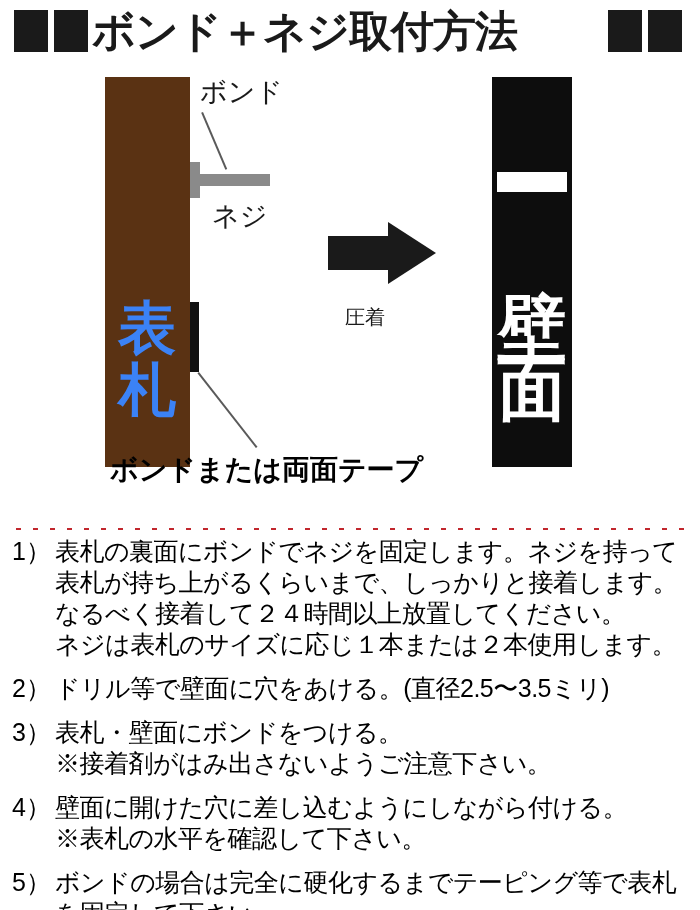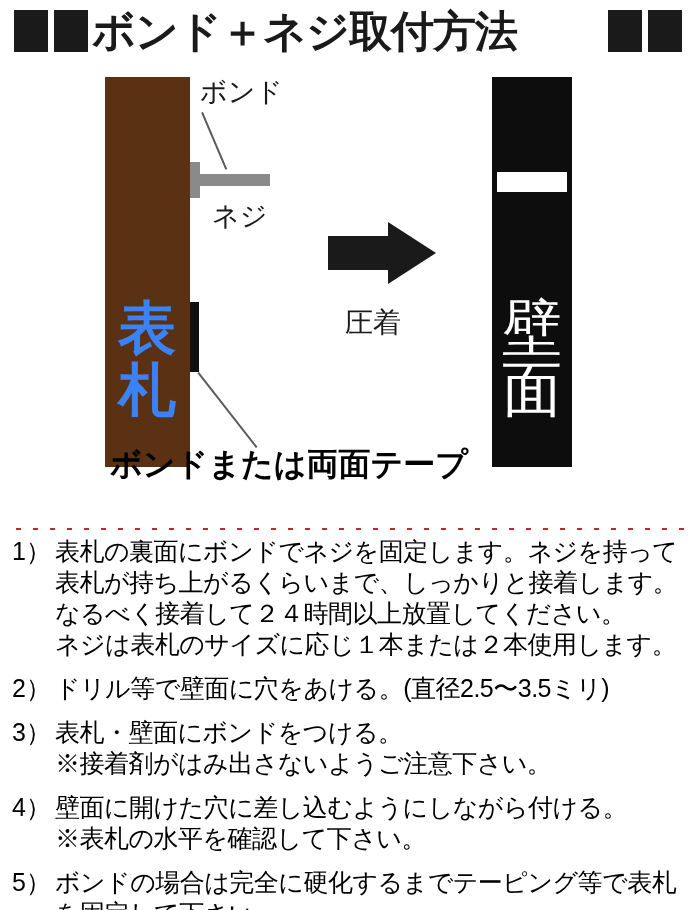--- a/index.html
+++ b/index.html
@@ -111,26 +111,26 @@
   
   .lbl {
     position: absolute;
     font-size: 27px;
     font-weight: normal;
     color: #1a1a1a;
     white-space: nowrap;
   }
   .lbl-bond { left: 200px; top: 12px; }
   .lbl-neji { left: 212px; top: 136px; }
-  .lbl-atsuchaku { left: 345px; top: 242px; font-size: 28px; }
+  .lbl-atsuchaku { left: 345px; top: 242px; font-size: 20px; }
   .lbl-bottom {
     position: absolute;
     left: 110px;
-    top: 381px;
-    font-size: 32px;
+    top: 389px;
+    font-size: 28px;
     font-weight: bold;
     white-space: nowrap;
   }
 
   .leader {
     position: absolute;
     background: #5a5a5a;
     height: 1.5px;
     transform-origin: 0 0;
   }
@@ -189,22 +189,22 @@
     top: 110px;
     width: 70px;
     height: 20px;
     background: #ffffff;
   }
   .wall-label {
     position: absolute;
     left: 497px;
     top: 235px;
     width: 70px;
-    font-size: 60px;
-    font-weight: normal;
+    font-size: 69px;
+    font-weight: bold;
     line-height: 62px;
     color: #ffffff;
     text-align: center;
   }
 
   
   .dots {
     position: absolute;
     left: 10px;
     top: 522px;

